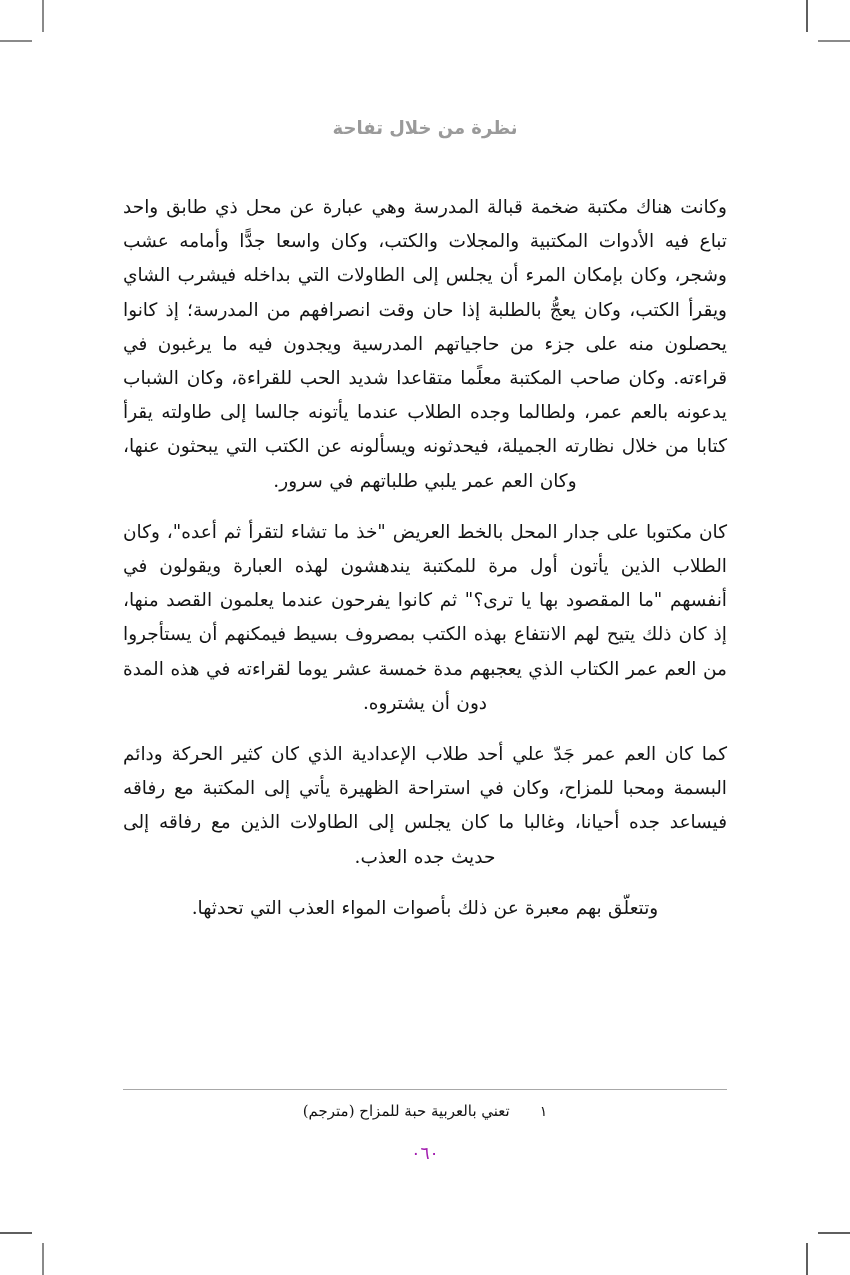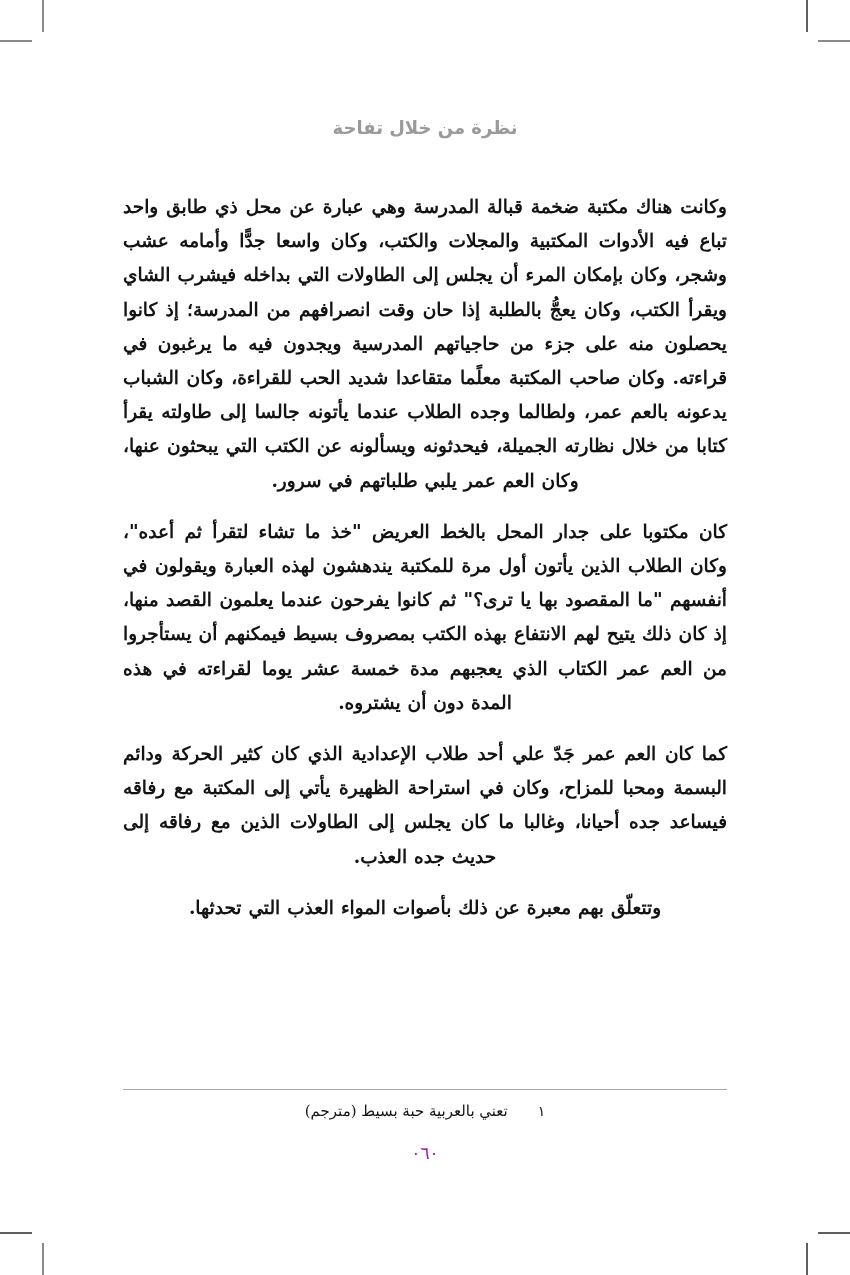--- a/index.html
+++ b/index.html
@@ -65,21 +65,20 @@
   }
 
   p.para {
     margin: 0 0 17px 0;
     text-align: justify;
     text-align-last: center;
     font-size: 18.5px;
     line-height: 34.2px;
     color: #141414;
     word-spacing: 0.5px;
-    font-weight: bold;
   }
   p.para:last-child { margin-bottom: 0; }
 
   sup.fn-ref {
     font-size: 11px;
     vertical-align: super;
     line-height: 0;
   }
 
   
@@ -155,19 +154,19 @@
 
       <p class="para">وتتعلّق بهم معبرة عن ذلك بأصوات المواء العذب التي  تحدثها.</p>
 
     </div>
   </div>
 
   <div class="footnote-area">
     <div class="footnote-rule"></div>
     <div class="footnote">
       <span class="fn-num">١</span>
-      <span class="fn-text">تعني بالعربية حبة بسيط (مترجم)</span>
+      <span class="fn-text">تعني بالعربية حبة للمزاح (مترجم)</span>
     </div>
   </div>
 
   <div class="folio">٠٦٠</div>
 
 </div>
 
 </body></html>

